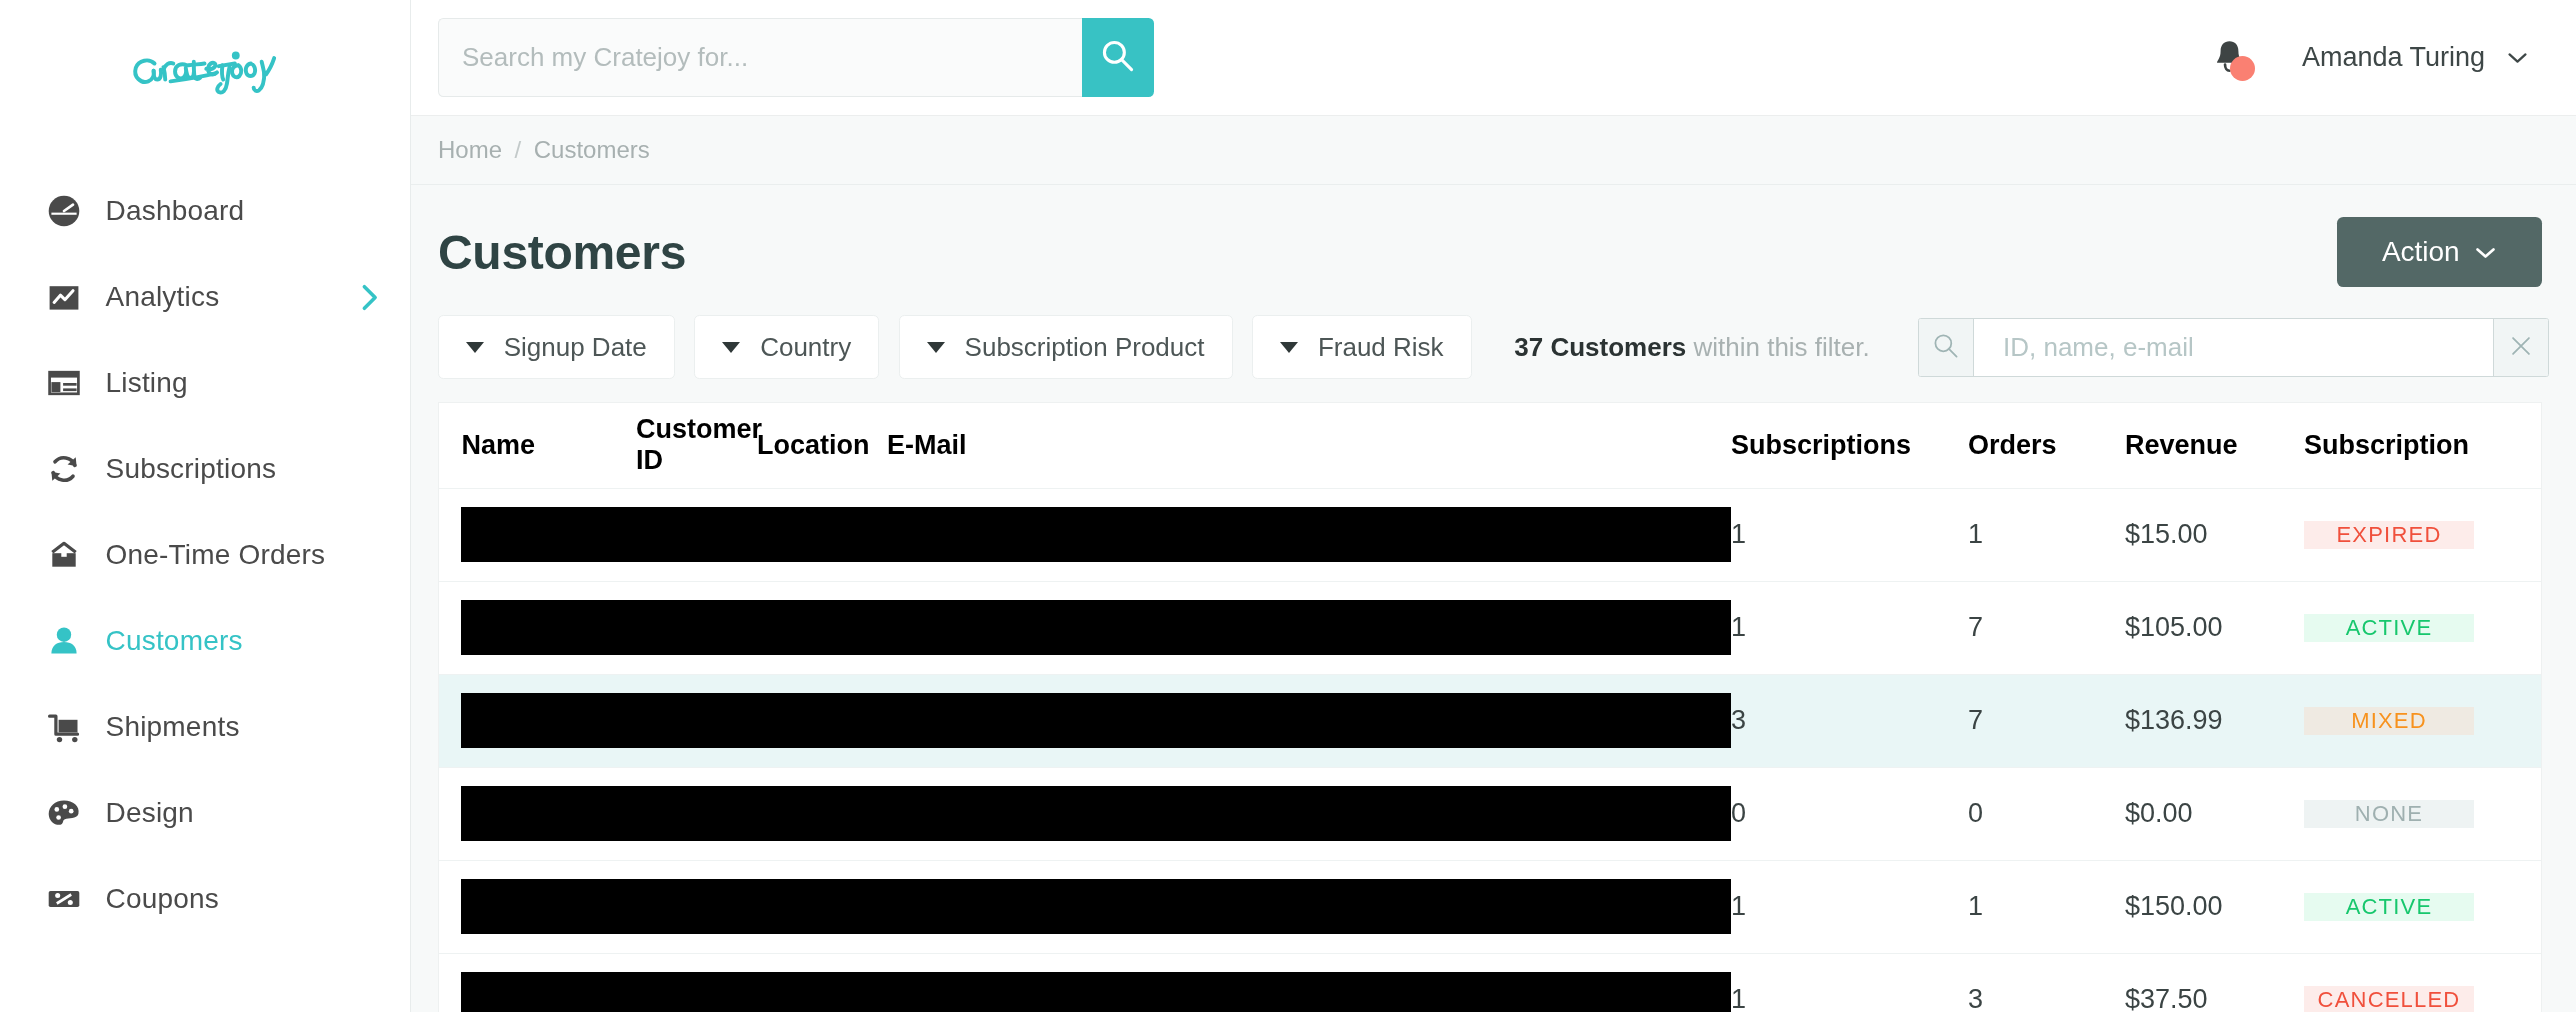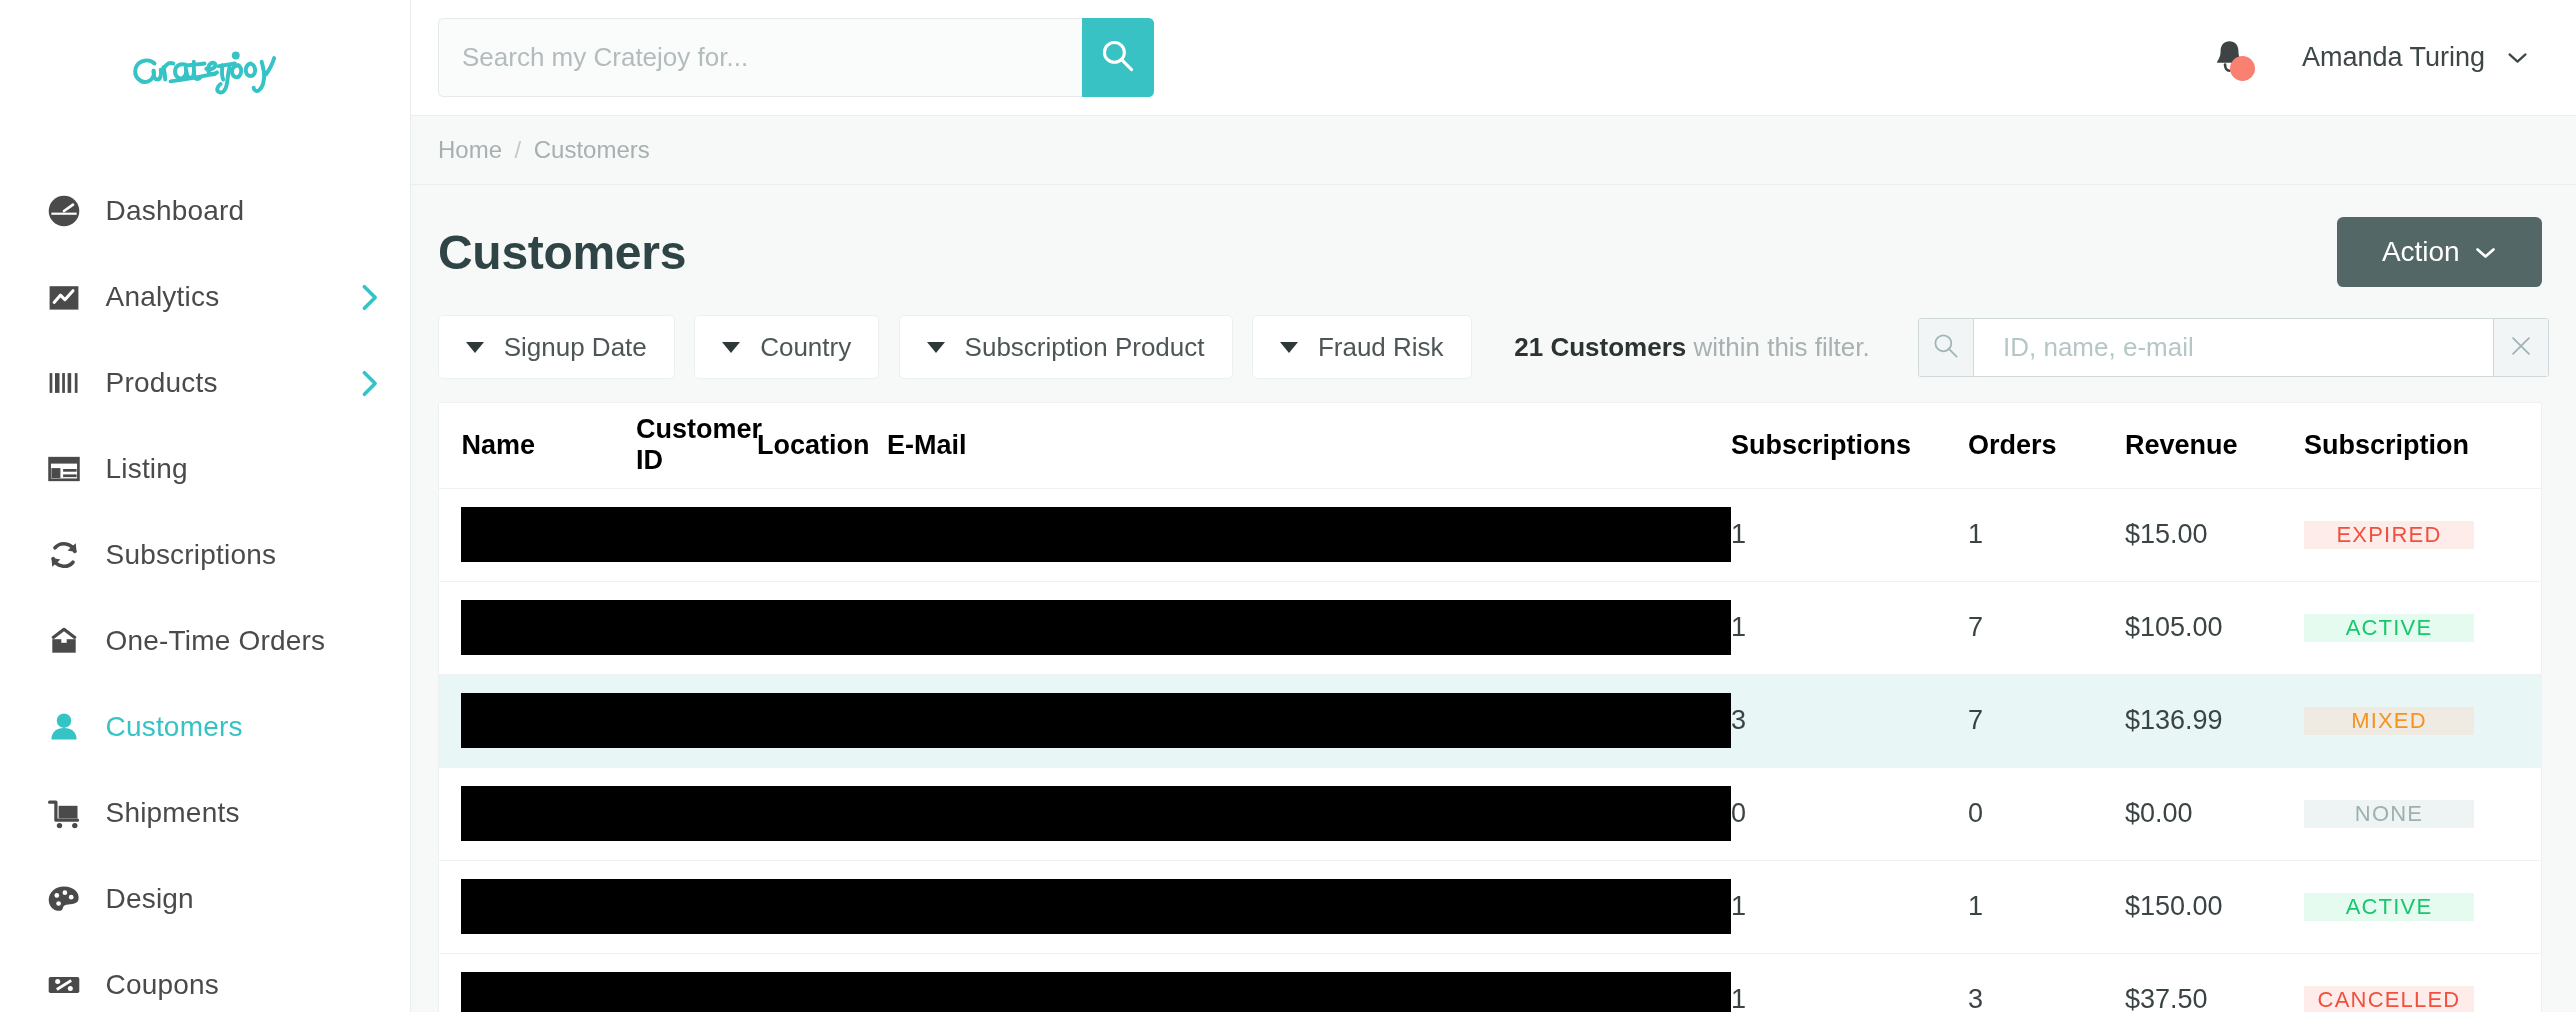--- a/index.html
+++ b/index.html
@@ -287,39 +287,20 @@
             </svg>
         </span>
         <span class="nav-label">Analytics</span>
         <span class="nav-chevron">
           <svg width="21.5" height="29" viewBox="0 0 24 32">
               <path d="M6 4 L18 16 L6 28" stroke="#35c3c6" stroke-width="4" fill="none" stroke-linecap="round" stroke-linejoin="round"></path>
             </svg>
         </span>
       </div>
 
-      <div class="nav-item">
-        <span class="nav-icon">
-          <svg width="36" height="36" viewBox="0 0 40 40">
-              <g fill="#4a4a4a">
-                <rect x="4" y="9" width="3" height="22"></rect>
-                <rect x="10" y="9" width="5" height="22"></rect>
-                <rect x="18" y="9" width="3" height="22"></rect>
-                <rect x="24" y="9" width="4" height="22"></rect>
-                <rect x="32" y="9" width="3" height="22"></rect>
-              </g>
-            </svg>
-        </span>
-        <span class="nav-label">Products</span>
-        <span class="nav-chevron">
-          <svg width="21.5" height="29" viewBox="0 0 24 32">
-              <path d="M6 4 L18 16 L6 28" stroke="#35c3c6" stroke-width="4" fill="none" stroke-linecap="round" stroke-linejoin="round"></path>
-            </svg>
-        </span>
-      </div>
 
       <div class="nav-item">
         <span class="nav-icon">
           <svg width="36" height="36" viewBox="0 0 40 40">
               <rect x="4" y="8" width="32" height="24" fill="none" stroke="#4a4a4a" stroke-width="3"></rect>
               <rect x="4" y="8" width="32" height="6" fill="#4a4a4a"></rect>
               <rect x="6" y="19" width="10" height="11" fill="#4a4a4a"></rect>
               <rect x="19" y="20" width="15" height="3" fill="#4a4a4a"></rect>
               <rect x="19" y="26" width="15" height="3" fill="#4a4a4a"></rect>
             </svg>
@@ -468,21 +449,21 @@
       <div class="filter-pill">
         <span class="caret-down"></span>
         <span>Subscription Product</span>
       </div>
       <div class="filter-pill">
         <span class="caret-down"></span>
         <span>Fraud Risk</span>
       </div>
 
       <div class="filter-count">
-        <b>21 Customers</b><span> within this filter.</span>
+        <b>37 Customers</b><span> within this filter.</span>
       </div>
 
       <div class="filter-search">
         <div class="fs-icon">
           <span>
             <svg width="30" height="30" viewBox="0 0 34 34">
                 <circle cx="14" cy="14" r="9" stroke="#9fb4b4" stroke-width="2" fill="none"></circle>
                 <path d="M20 20 L29 29" stroke="#9fb4b4" stroke-width="2" stroke-linecap="round"></path>
               </svg>
           </span>

